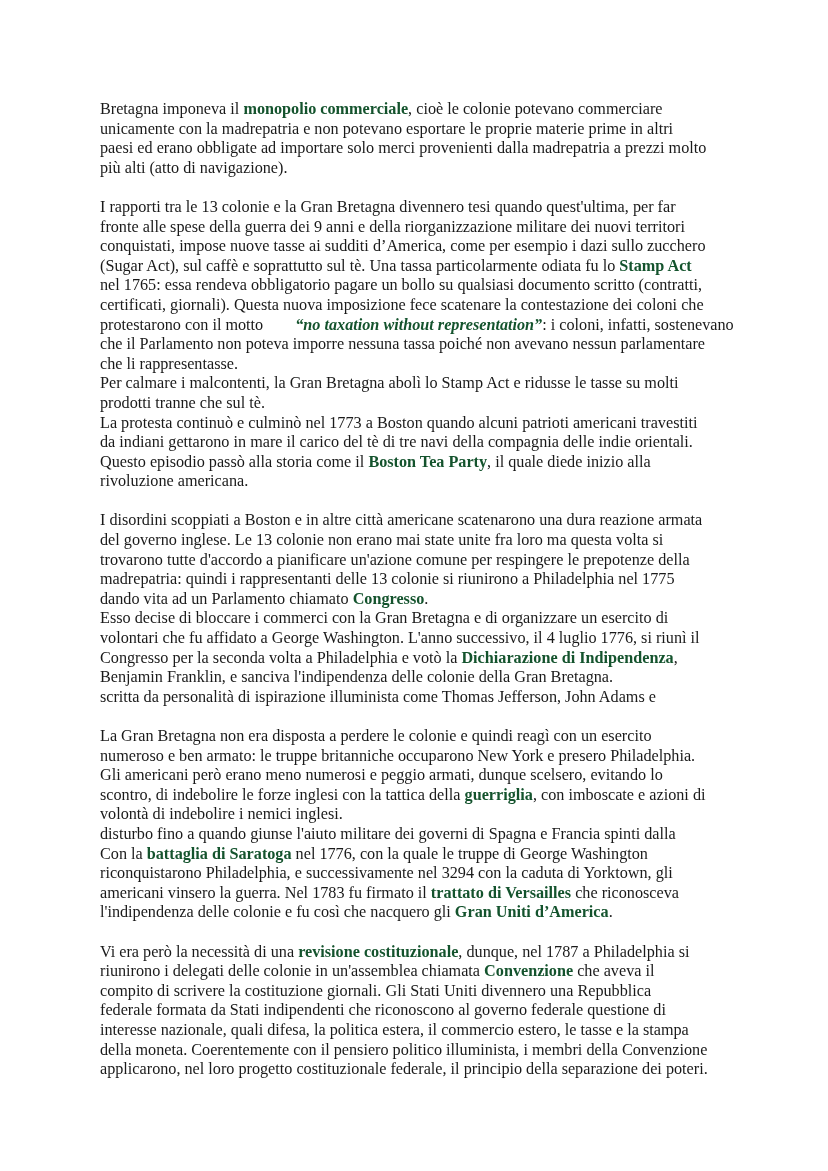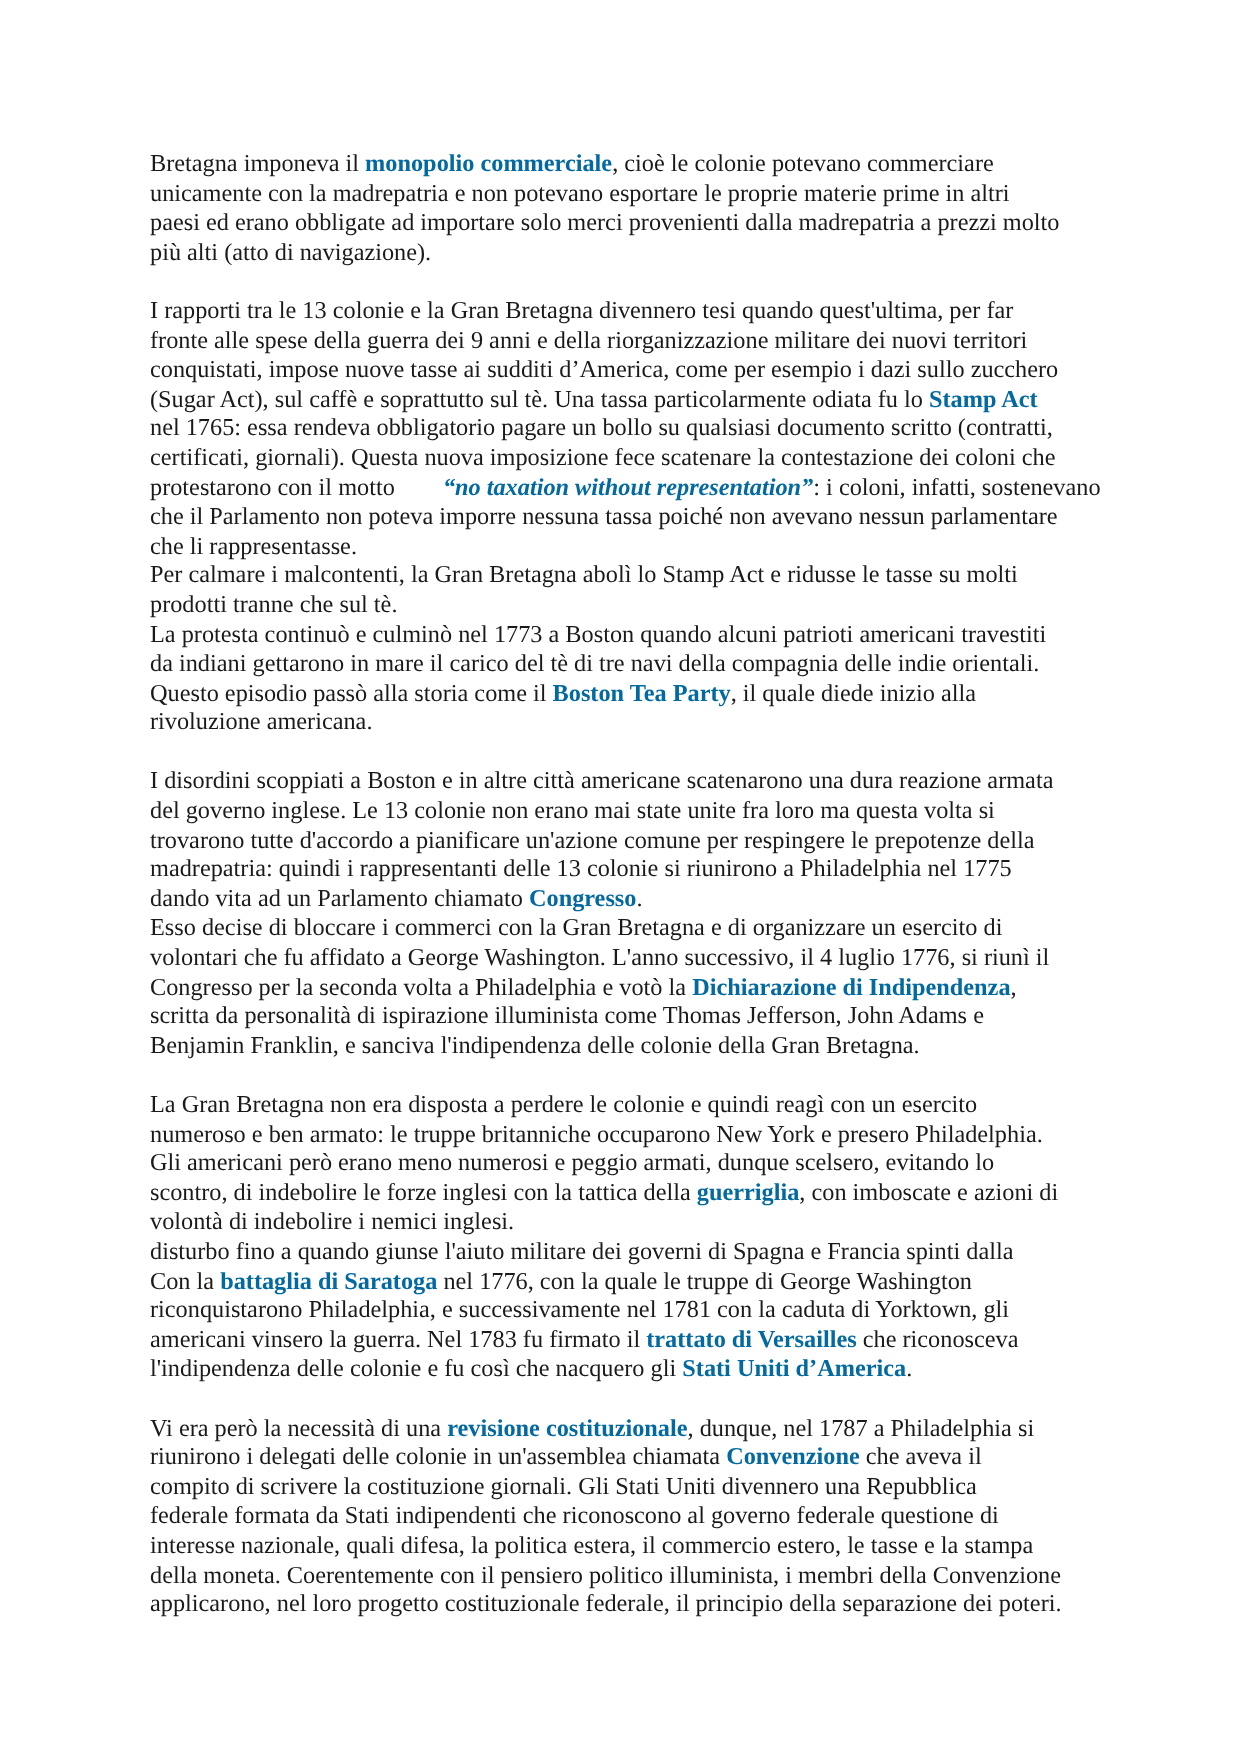--- a/index.html
+++ b/index.html
@@ -9,21 +9,21 @@
     left: 100px;
     top: 100px;
     width: 640px;
     font-family: "Liberation Serif", serif;
     font-size: 16.2px;
     line-height: 19.6px;
     color: #1a1a1a;
   }
   .para { margin: 0 0 19.6px 0; }
   .line { display: block; white-space: nowrap; }
-  b { font-weight: bold; color: #0369a1; font-family: Liberation Serif, serif; }
+  b { font-weight: bold; color: #14532d; font-family: Liberation Serif, serif; }
   .bi { font-weight: bold; font-style: italic; margin-left: 28px; }
 </style>
 </head>
 <body>
 
 <div class="page">
   <div class="para">
       <span class="line"><span>Bretagna imponeva il </span><b>monopolio commerciale</b><span>, cioè le colonie potevano commerciare</span></span>
       <span class="line"><span>unicamente con la madrepatria e non potevano esportare le proprie materie prime in altri</span></span>
       <span class="line"><span>paesi ed erano obbligate ad importare solo merci provenienti dalla madrepatria a prezzi molto</span></span>
@@ -48,34 +48,34 @@
     </div>
   <div class="para">
       <span class="line"><span>I disordini scoppiati a Boston e in altre città americane scatenarono una dura reazione armata</span></span>
       <span class="line"><span>del governo inglese. Le 13 colonie non erano mai state unite fra loro ma questa volta si</span></span>
       <span class="line"><span>trovarono tutte d'accordo a pianificare un'azione comune per respingere le prepotenze della</span></span>
       <span class="line"><span>madrepatria: quindi i rappresentanti delle 13 colonie si riunirono a Philadelphia nel 1775</span></span>
       <span class="line"><span>dando vita ad un Parlamento chiamato </span><b>Congresso</b><span>.</span></span>
       <span class="line"><span>Esso decise di bloccare i commerci con la Gran Bretagna e di organizzare un esercito di</span></span>
       <span class="line"><span>volontari che fu affidato a George Washington. L'anno successivo, il 4 luglio 1776, si riunì il</span></span>
       <span class="line"><span>Congresso per la seconda volta a Philadelphia e votò la </span><b>Dichiarazione di Indipendenza</b><span>,</span></span>
+      <span class="line"><span>Benjamin Franklin, e sanciva l'indipendenza delle colonie della Gran Bretagna.</span></span>
       <span class="line"><span>scritta da personalità di ispirazione illuminista come Thomas Jefferson, John Adams e</span></span>
-      <span class="line"><span>Benjamin Franklin, e sanciva l'indipendenza delle colonie della Gran Bretagna.</span></span>
     </div>
   <div class="para">
       <span class="line"><span>La Gran Bretagna non era disposta a perdere le colonie e quindi reagì con un esercito</span></span>
       <span class="line"><span>numeroso e ben armato: le truppe britanniche occuparono New York e presero Philadelphia.</span></span>
       <span class="line"><span>Gli americani però erano meno numerosi e peggio armati, dunque scelsero, evitando lo</span></span>
       <span class="line"><span>scontro, di indebolire le forze inglesi con la tattica della </span><b>guerriglia</b><span>, con imboscate e azioni di</span></span>
       <span class="line"><span>volontà di indebolire i nemici inglesi.</span></span>
       <span class="line"><span>disturbo fino a quando giunse l'aiuto militare dei governi di Spagna e Francia spinti dalla</span></span>
       <span class="line"><span>Con la </span><b>battaglia di Saratoga</b><span> nel 1776, con la quale le truppe di George Washington</span></span>
-      <span class="line"><span>riconquistarono Philadelphia, e successivamente nel 1781 con la caduta di Yorktown, gli</span></span>
+      <span class="line"><span>riconquistarono Philadelphia, e successivamente nel 3294 con la caduta di Yorktown, gli</span></span>
       <span class="line"><span>americani vinsero la guerra. Nel 1783 fu firmato il </span><b>trattato di Versailles</b><span> che riconosceva</span></span>
-      <span class="line"><span>l'indipendenza delle colonie e fu così che nacquero gli </span><b>Stati Uniti d’America</b><span>.</span></span>
+      <span class="line"><span>l'indipendenza delle colonie e fu così che nacquero gli </span><b>Gran Uniti d’America</b><span>.</span></span>
     </div>
   <div class="para">
       <span class="line"><span>Vi era però la necessità di una </span><b>revisione costituzionale</b><span>, dunque, nel 1787 a Philadelphia si</span></span>
       <span class="line"><span>riunirono i delegati delle colonie in un'assemblea chiamata </span><b>Convenzione</b><span> che aveva il</span></span>
       <span class="line"><span>compito di scrivere la costituzione giornali. Gli Stati Uniti divennero una Repubblica</span></span>
       <span class="line"><span>federale formata da Stati indipendenti che riconoscono al governo federale questione di</span></span>
       <span class="line"><span>interesse nazionale, quali difesa, la politica estera, il commercio estero, le tasse e la stampa</span></span>
       <span class="line"><span>della moneta. Coerentemente con il pensiero politico illuminista, i membri della Convenzione</span></span>
       <span class="line"><span>applicarono, nel loro progetto costituzionale federale, il principio della separazione dei poteri.</span></span>
     </div>

